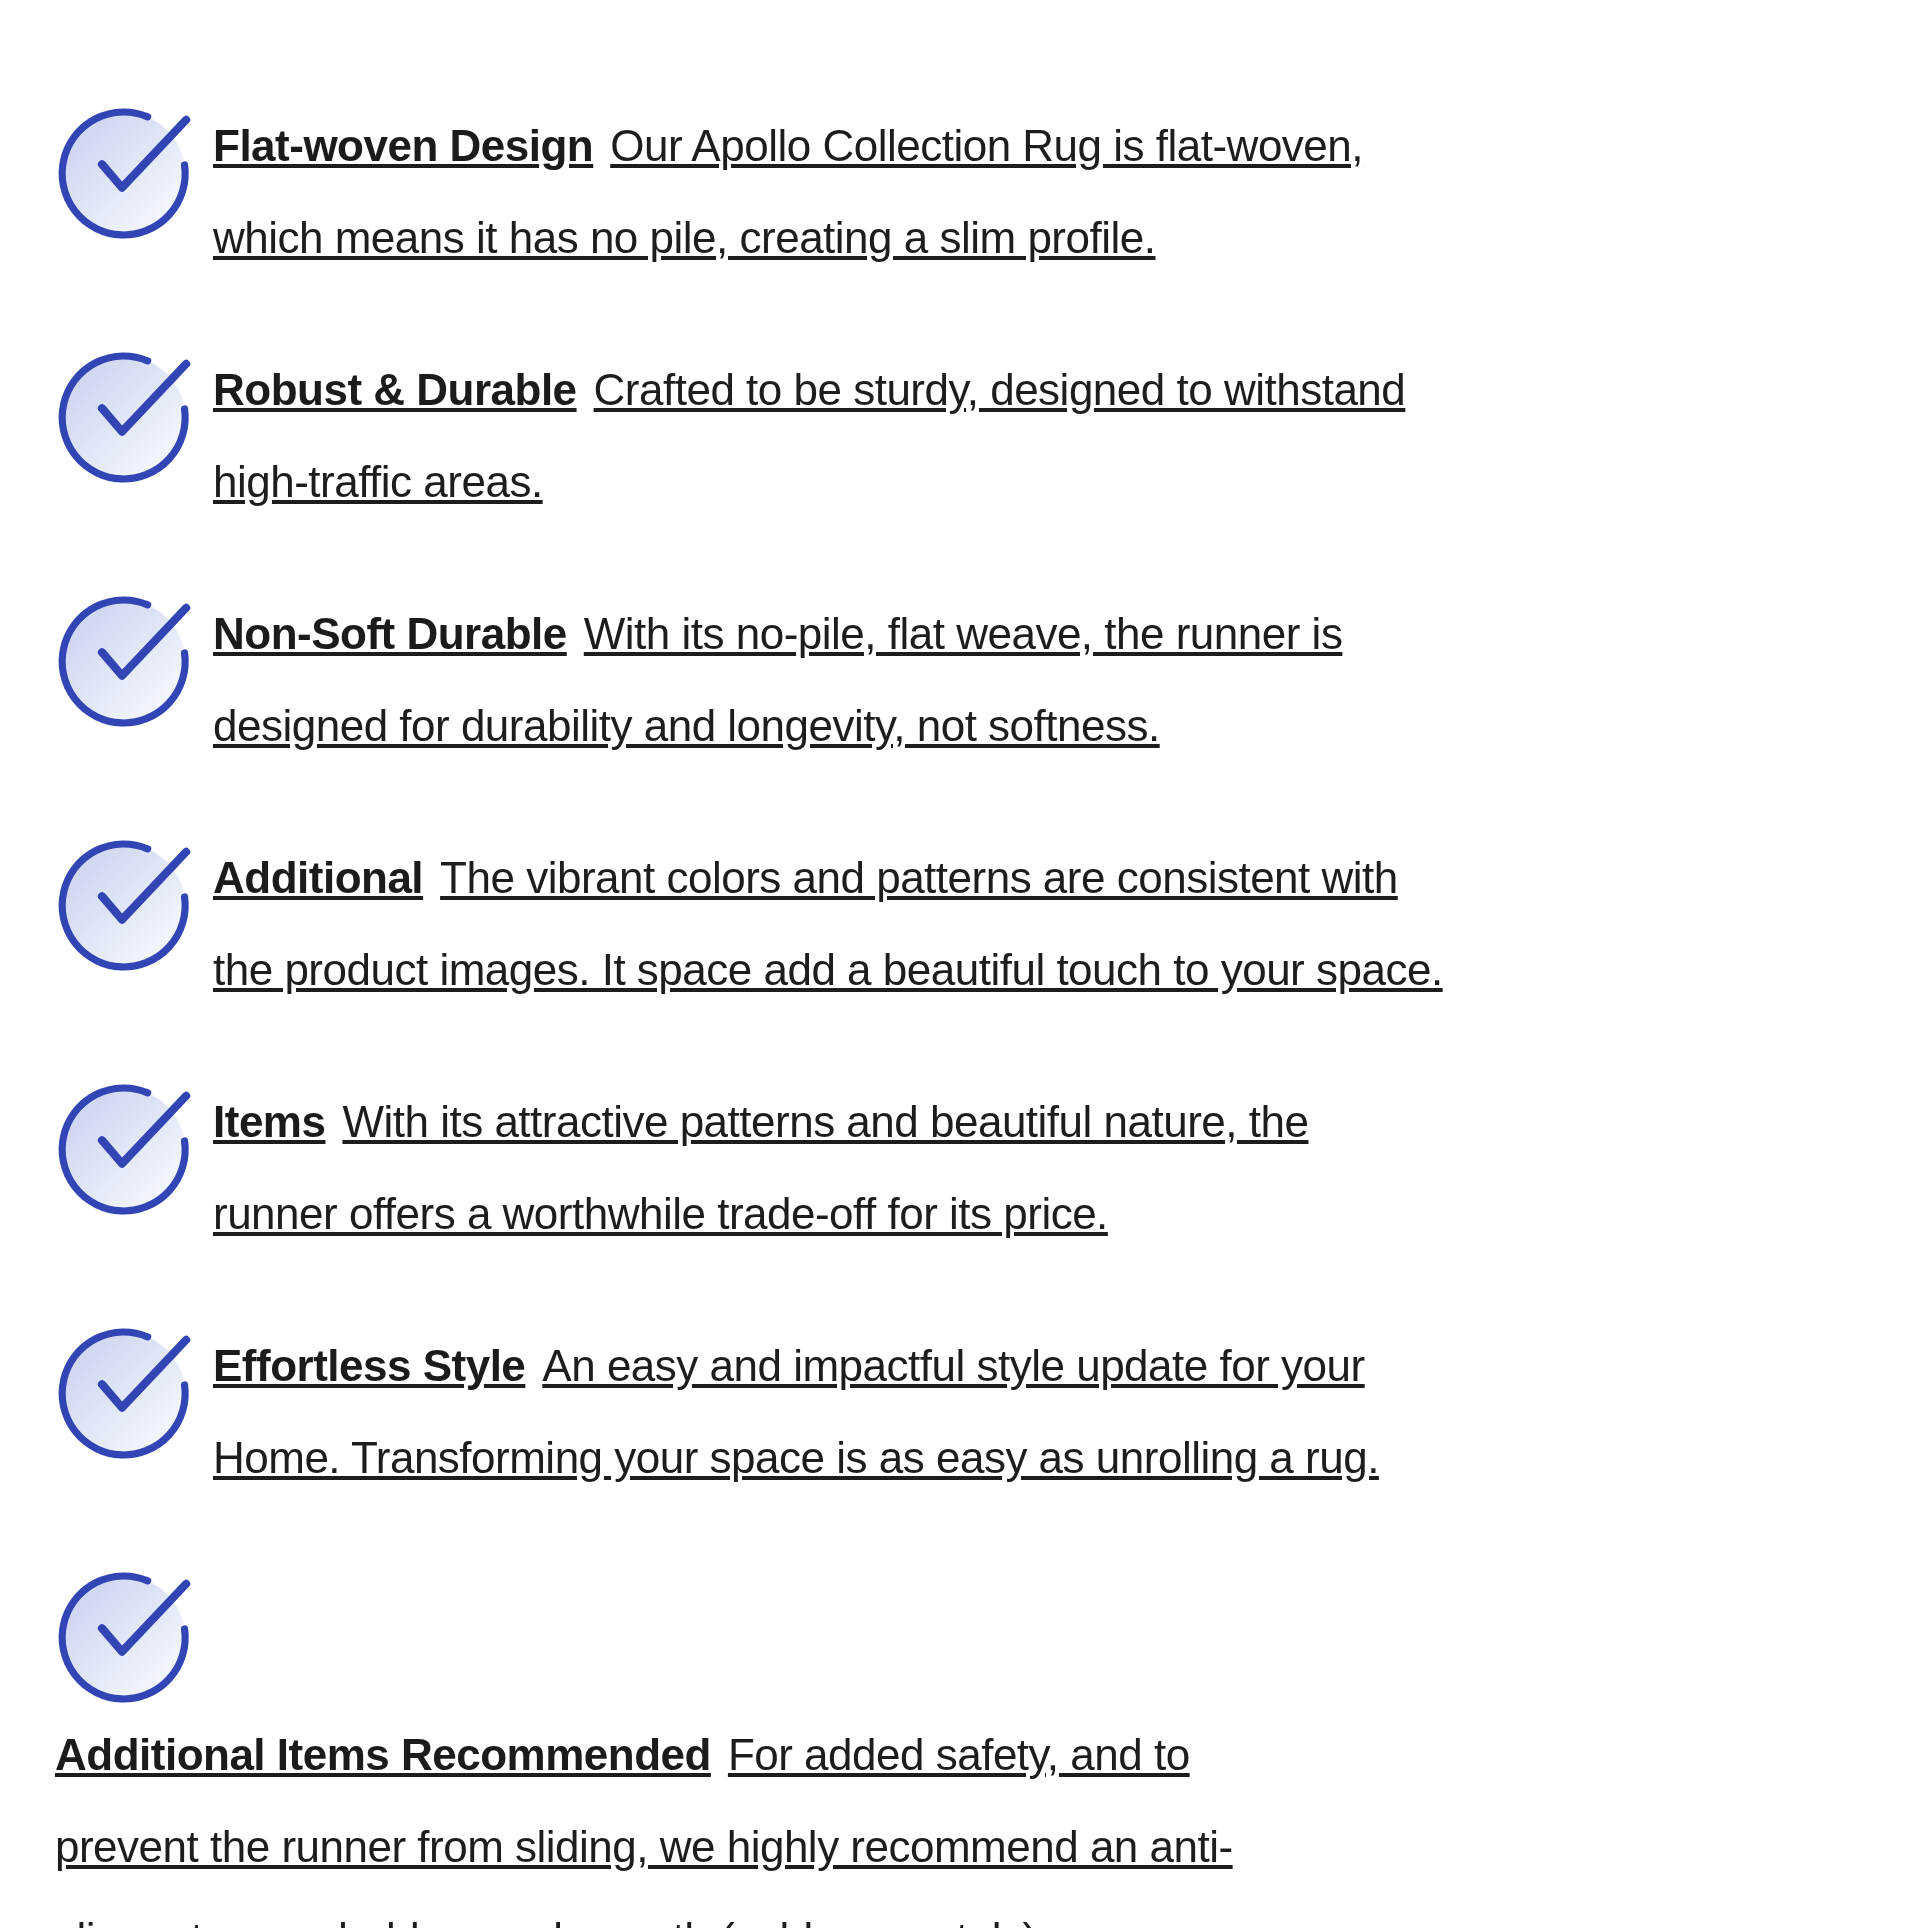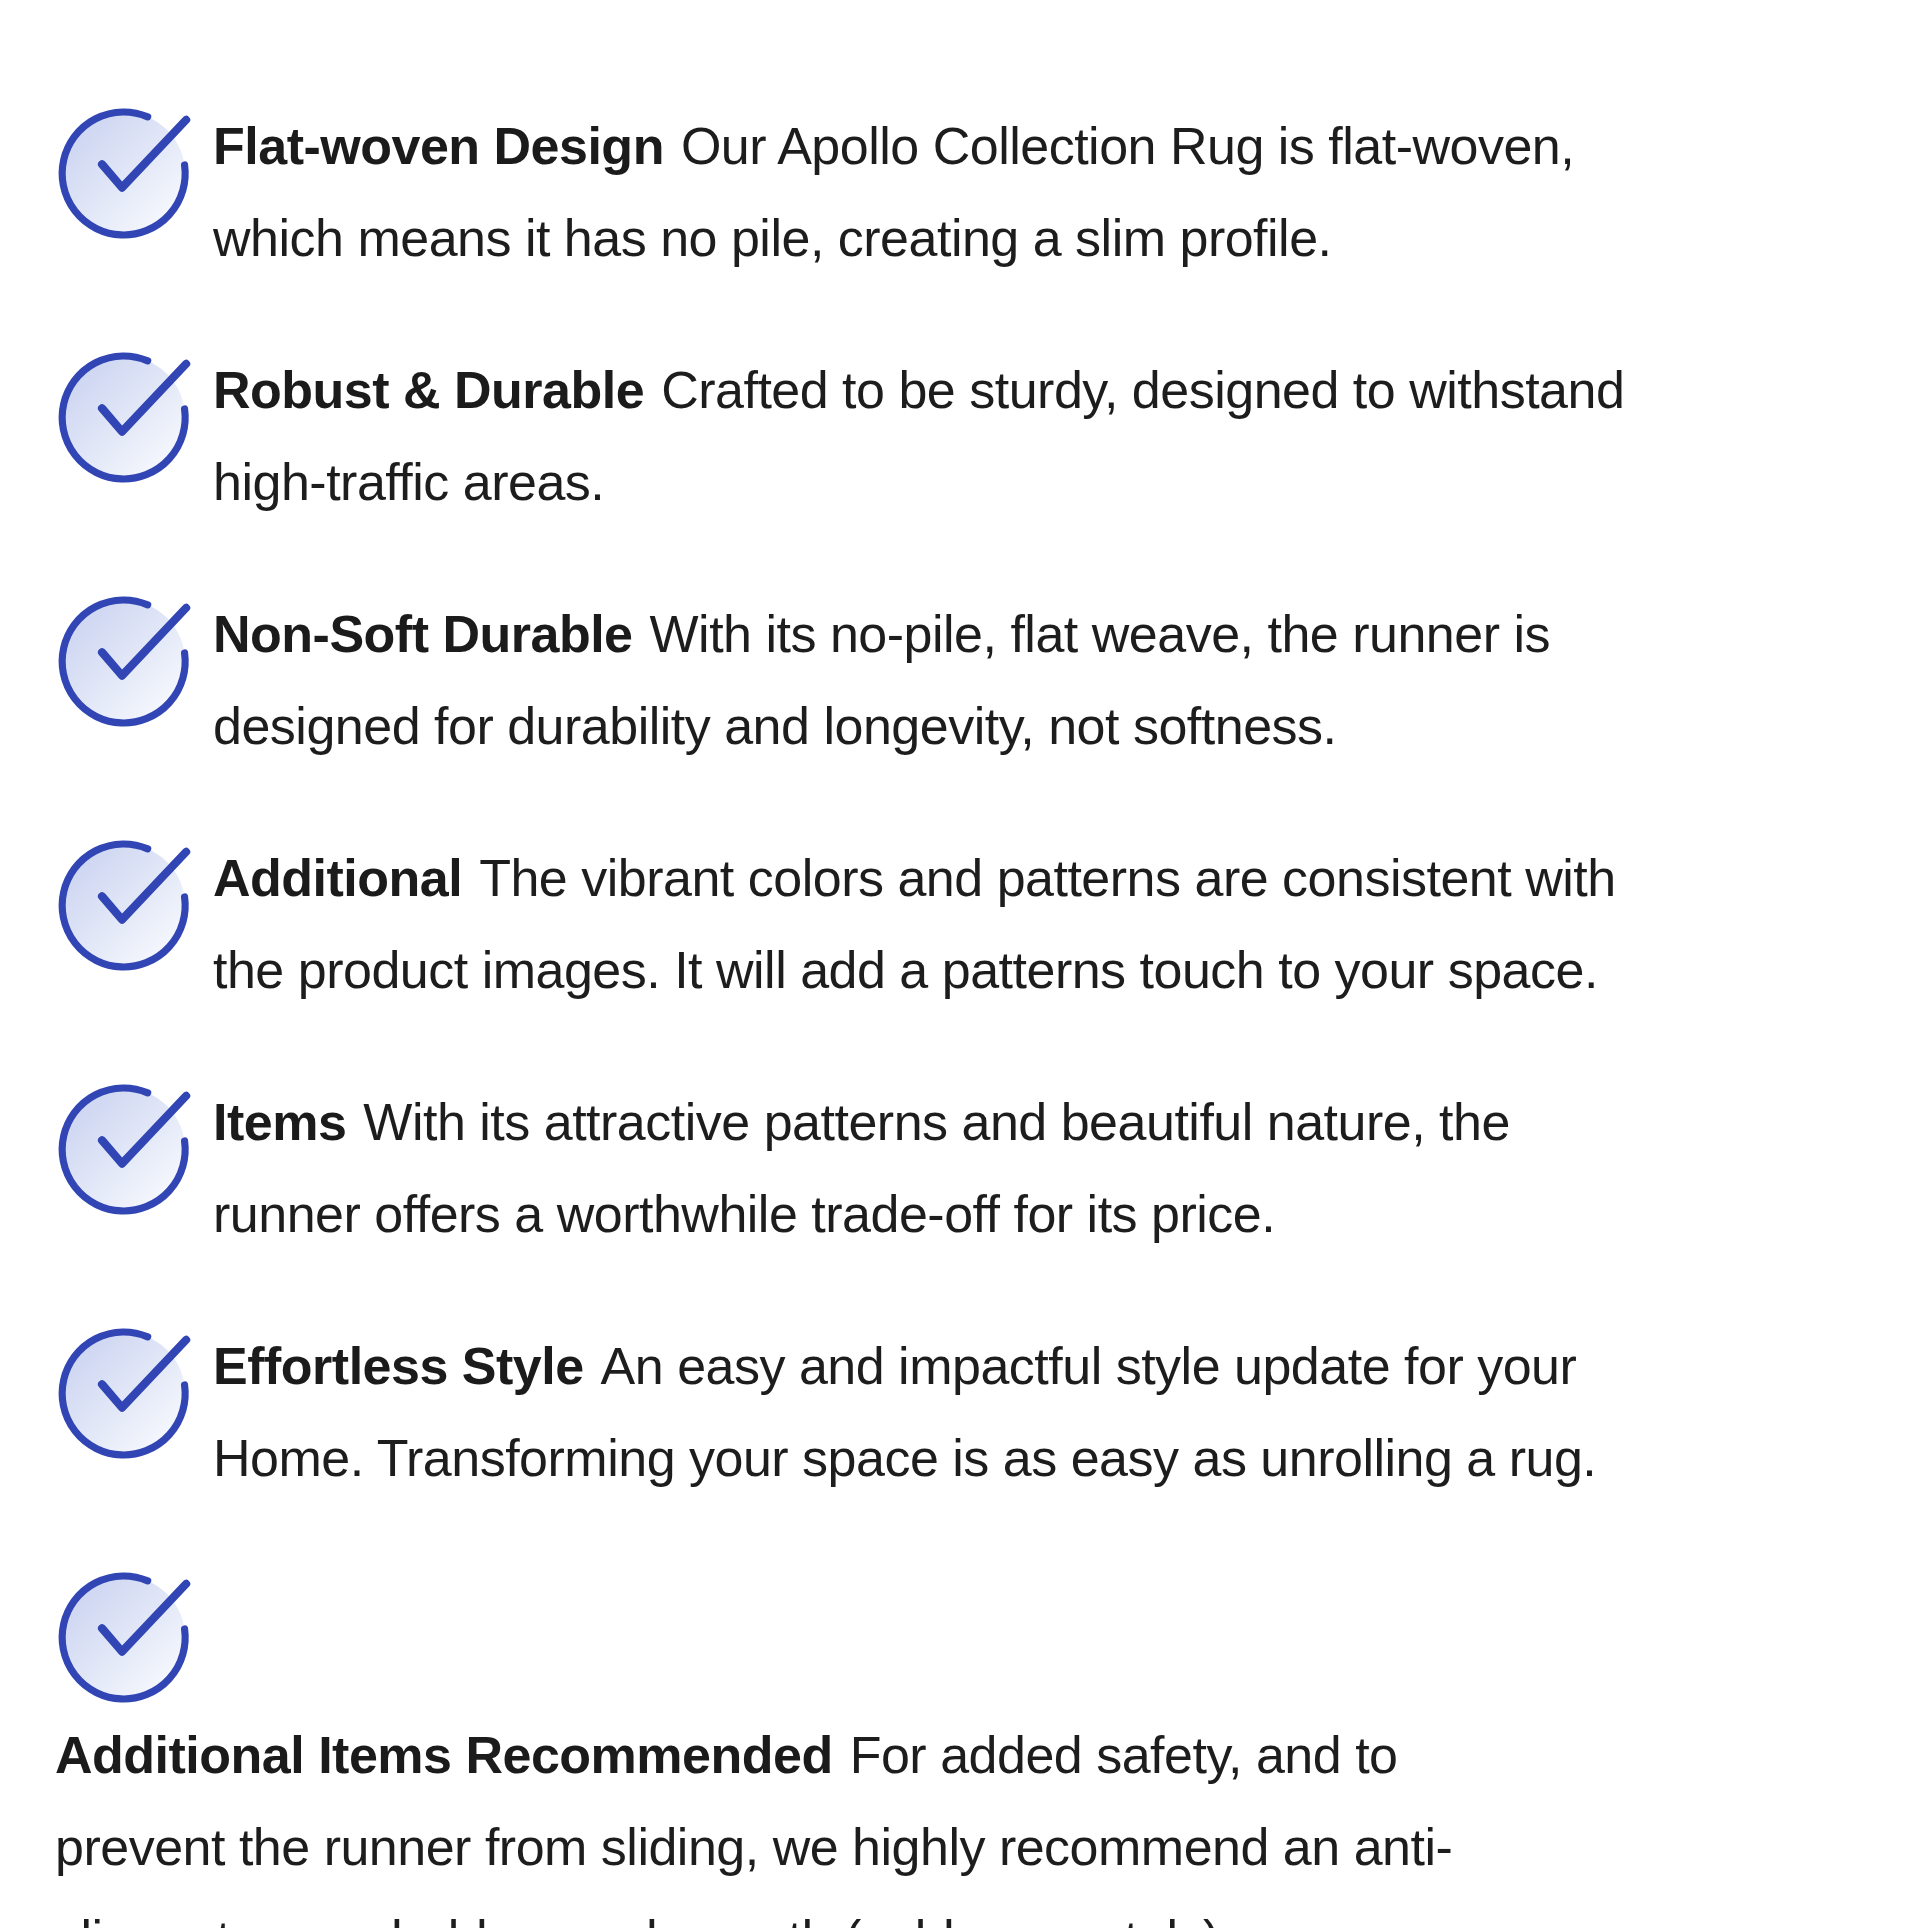--- a/index.html
+++ b/index.html
@@ -45,24 +45,25 @@
     stroke: var(--accent, #3145b4);
     stroke-width: 8.5;
     stroke-linecap: round;
     stroke-linejoin: round;
   }
   .grad-stop-1 { stop-color: var(--icon-light, #c5cfef); }
   .grad-stop-2 { stop-color: var(--icon-white, #fdfeff); }
   .text {
     margin: 0;
     width: 1659px;
-    font-size: 52px;
+    font-size: 44px;
     line-height: 92px;
     letter-spacing: -0.5px;
     color: var(--text-color, #1d1d1d);
+    text-decoration: underline;
   }
   .heading {
     font-weight: 700;
     margin-right: 17px;
     color: var(--heading-color, #1b1b1b);
   }
   .desc {
     white-space: pre-line;
     font-weight: 400;
   }
@@ -140,21 +141,21 @@
             <stop class="grad-stop-2" offset="1"></stop>
           </linearGradient>
         </defs>
         <circle cx="72" cy="75" r="64.5" fill="url(#iconGrad)"></circle>
         <path class="icon-arc" d="M 135.9 66 A 64.5 64.5 0 1 1 97.2 15.6"></path>
         <path class="icon-check" d="M 49.3 65.3 L 70.3 89.8 L 137.6 18.7"></path>
       </svg>
     </span>
     <p class="text">
       <b class="heading">Additional</b><span class="desc">The vibrant colors and patterns are consistent with
-the product images. It will add a patterns touch to your space.</span>
+the product images. It space add a beautiful touch to your space.</span>
     </p>
   </div>
 
   <div class="item">
     <span class="icon-wrap">
       <svg viewBox="0 0 150 150" xmlns="http://www.w3.org/2000/svg" aria-hidden="true">
         <defs>
           <linearGradient id="iconGrad" x1="0" y1="0" x2="1" y2="1">
             <stop class="grad-stop-1" offset="0"></stop>
             <stop class="grad-stop-2" offset="1"></stop>

